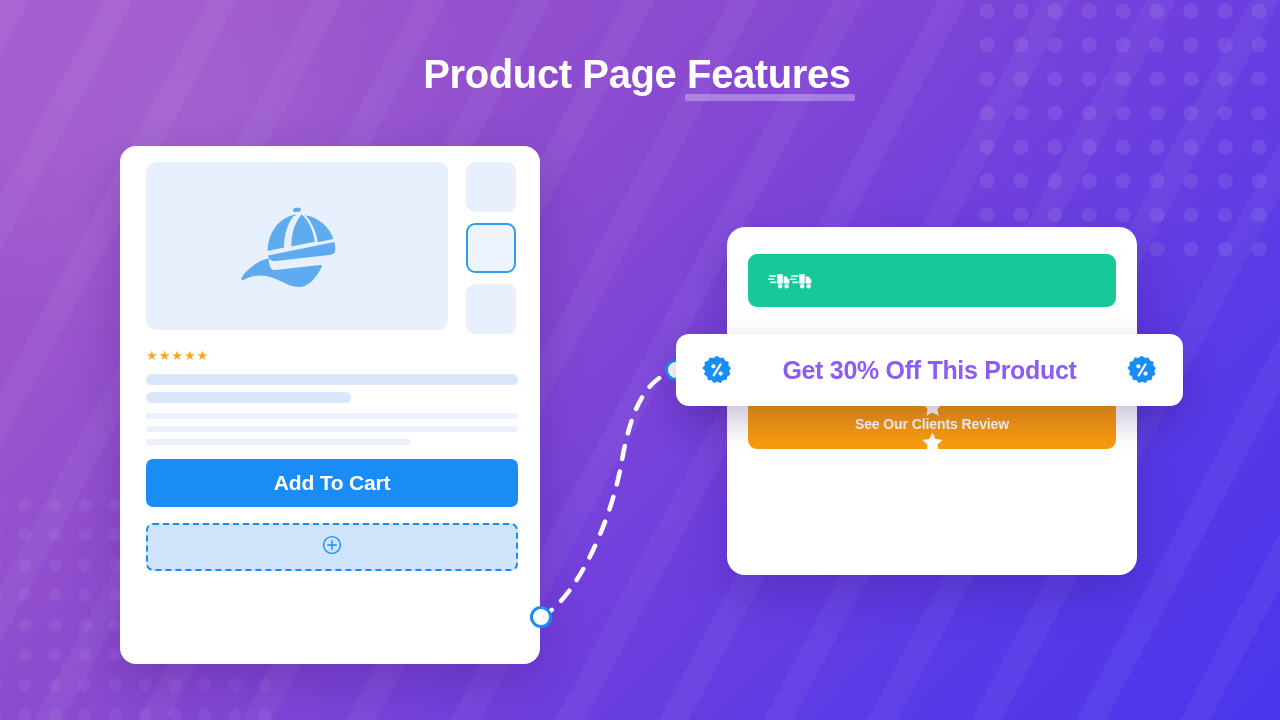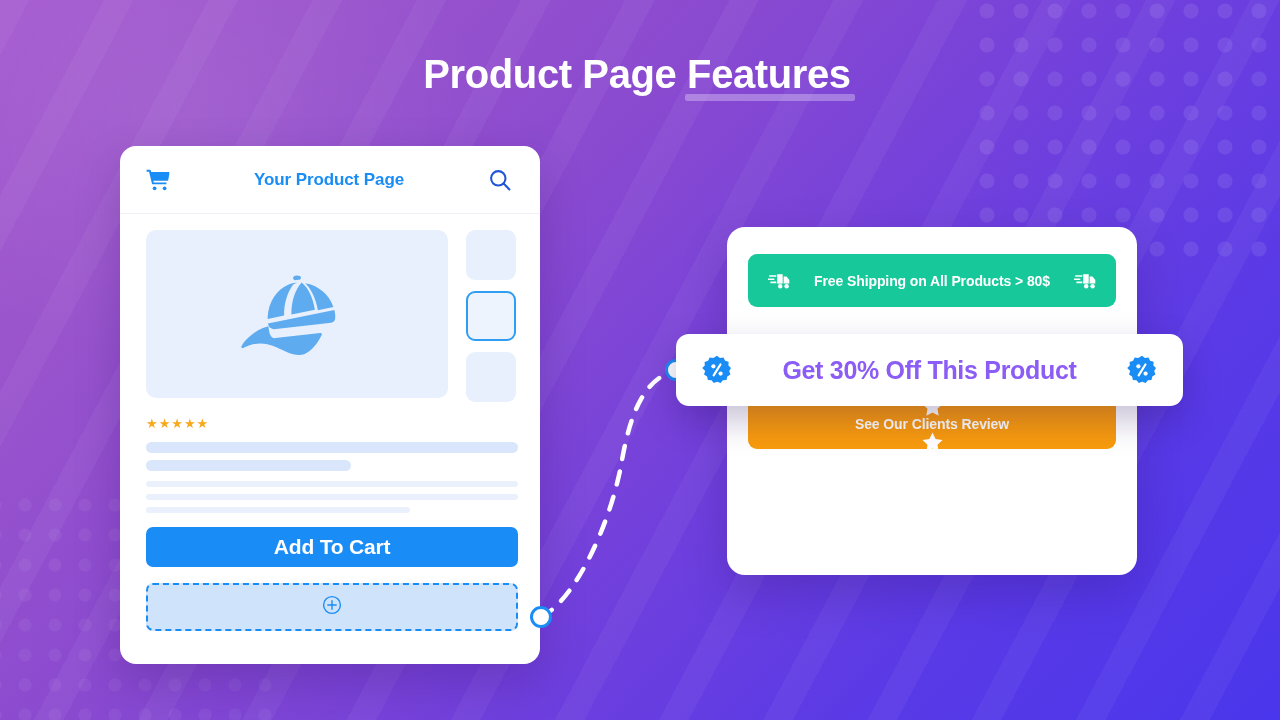--- a/index.html
+++ b/index.html
@@ -89,21 +89,21 @@
 
   .skeleton{ margin-top:11px; }
   .bar{ border-radius:6px; margin-bottom:7px; }
   .bar.l1{ height:11px; width:100%; background:#d9e6fb; }
   .bar.l2{ height:11px; width:55%;  background:#d9e6fb; }
   .bar.l3{ height:6px;  width:100%; background:#eaf1fd; margin-top:10px; }
   .bar.l4{ height:6px;  width:100%; background:#eaf1fd; }
   .bar.l5{ height:6px;  width:71%;  background:#eaf1fd; }
 
   .add-to-cart{
-    margin-top:14px; height:40px; width:100%;
+    margin-top:14px; height:48px; width:100%;
     background:#1a8cf5; color:#fff; border:none; border-radius:7px;
     font-family:inherit; font-size:21px; font-weight:bold; letter-spacing:-0.2px;
     display:flex; align-items:center; justify-content:center; cursor:pointer;
   }
   .dropzone{
     margin-top:16px; height:48px; width:100%;
     background:#cfe4fb; border:2px dashed #1a8cf5; border-radius:7px;
     display:flex; align-items:center; justify-content:center; cursor:pointer;
   }
 
@@ -154,36 +154,20 @@
 <div class="bg-glow"></div>
 <div class="bg-dots-tr"></div>
 <div class="bg-dots-bl"></div>
 
 <div class="title-wrap">
   <h1 class="title"><span class="plain">Product Page </span><span class="underlined">Features</span></h1>
 </div>
 
 <div class="product-card">
 
-  <div class="pc-header">
-    <span class="icon-btn">
-      <svg width="24" height="22" viewBox="0 0 24 22" fill="#1a8cf5">
-        <path d="M0.6 0.8h3.2c0.5 0 0.9 0.3 1 0.8l0.3 1.5h17.2c0.7 0 1.2 0.6 1.1 1.3l-1.1 6.4c-0.1 0.6-0.6 1-1.2 1H7.4l0.3 1.6h12.7v1.9H6.9c-0.5 0-0.9-0.4-1-0.9L3.1 2.7H0.6V0.8z"></path>
-        <circle cx="8.6" cy="19.3" r="1.9"></circle>
-        <circle cx="18.6" cy="19.3" r="1.9"></circle>
-      </svg>
-    </span>
-    <span class="pc-title">Your Product Page</span>
-    <span class="icon-btn">
-      <svg width="22" height="22" viewBox="0 0 22 22" fill="none" stroke="#2154d8" stroke-width="2.1">
-        <circle cx="9.3" cy="9.3" r="7.2"></circle>
-        <line x1="14.6" y1="14.6" x2="20.4" y2="20.4" stroke-linecap="round"></line>
-      </svg>
-    </span>
-  </div>
 
   <div class="pc-body">
     <div class="gallery">
       <div class="main-image">
         <span>
           <svg width="118" height="92" viewBox="0 0 118 92">
             <g fill="#5fabef">
               <path d="M58.5 9.5c-1.9 0-3.4 1.1-3.4 2.6 0 0.9 0.6 1.7 1.5 2.2 1.2-0.3 2.5-0.5 3.8-0.6 1.1 0 1.3 0 1.4 0 0.8-0.5 1.2-1.1 1.2-1.9 0-1.5-1.6-2.3-4.5-2.3z"></path>
               <path d="M60.5 16.4c-1.8 0-3.6 0.2-5.3 0.6-12.5 3-22.4 14.4-24.9 28.5-0.5 3-0.7 5.5-0.6 7.5l16.4-3.4c-0.3-11.2 2.9-22.9 9.1-31.1 1.7-1.2 3.5-2 5.3-2.1z"></path>
               <path d="M63.6 16.5c-6.8 7.5-10.5 19.8-10.2 32.1l23.5-4.8c-1.8-11.7-6.6-22.2-13.3-27.3z"></path>
@@ -230,21 +214,20 @@
   <div class="offer green">
     <span class="ico">
       <svg width="22" height="18" viewBox="0 0 22 18" fill="#ffffff">
         <path d="M1.2 3.2h7.1v1.6H1.2zM0 6.4h6.3V8H0zM2.4 9.6h5.9v1.6H2.4z"></path>
         <path d="M9.2 2.2h5.5v9.4H9.2z"></path>
         <path d="M15.6 4.6h2.9l2.8 3.3v3.7h-5.7z"></path>
         <circle cx="12.2" cy="14.2" r="2.2"></circle>
         <circle cx="18.6" cy="14.2" r="2.2"></circle>
       </svg>
     </span>
-    <span class="label">Free Shipping on All Products &gt; 80$</span>
     <span class="ico">
       <svg width="22" height="18" viewBox="0 0 22 18" fill="#ffffff">
         <path d="M1.2 3.2h7.1v1.6H1.2zM0 6.4h6.3V8H0zM2.4 9.6h5.9v1.6H2.4z"></path>
         <path d="M9.2 2.2h5.5v9.4H9.2z"></path>
         <path d="M15.6 4.6h2.9l2.8 3.3v3.7h-5.7z"></path>
         <circle cx="12.2" cy="14.2" r="2.2"></circle>
         <circle cx="18.6" cy="14.2" r="2.2"></circle>
       </svg>
     </span>
   </div>

